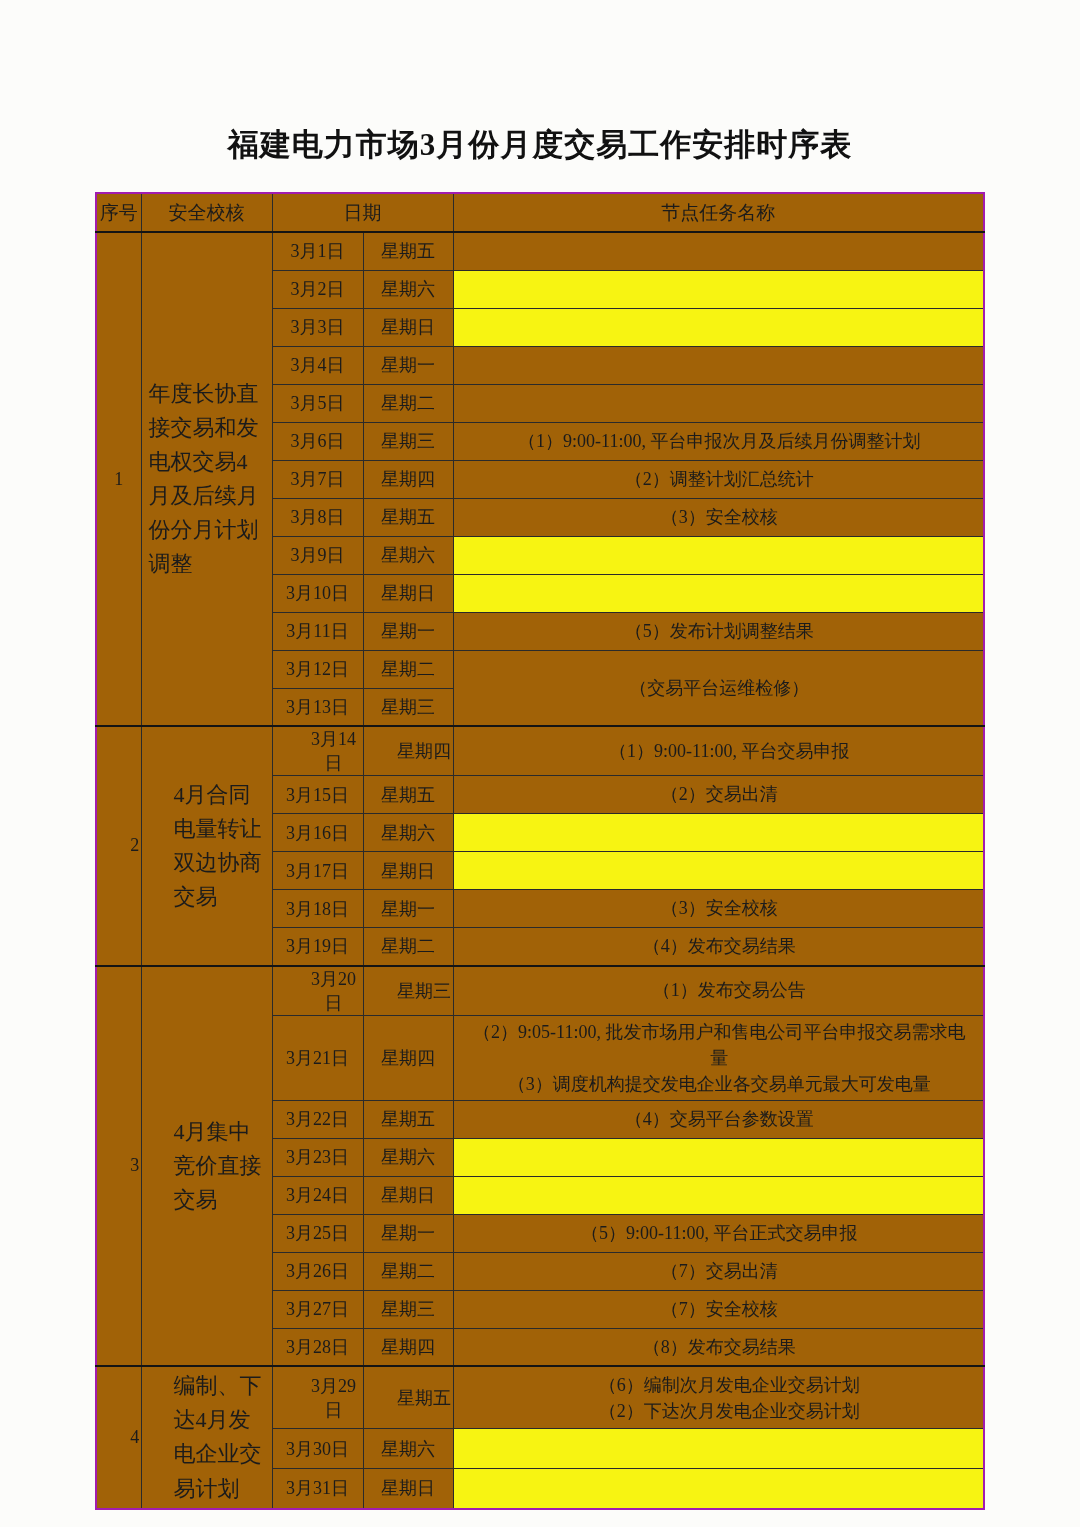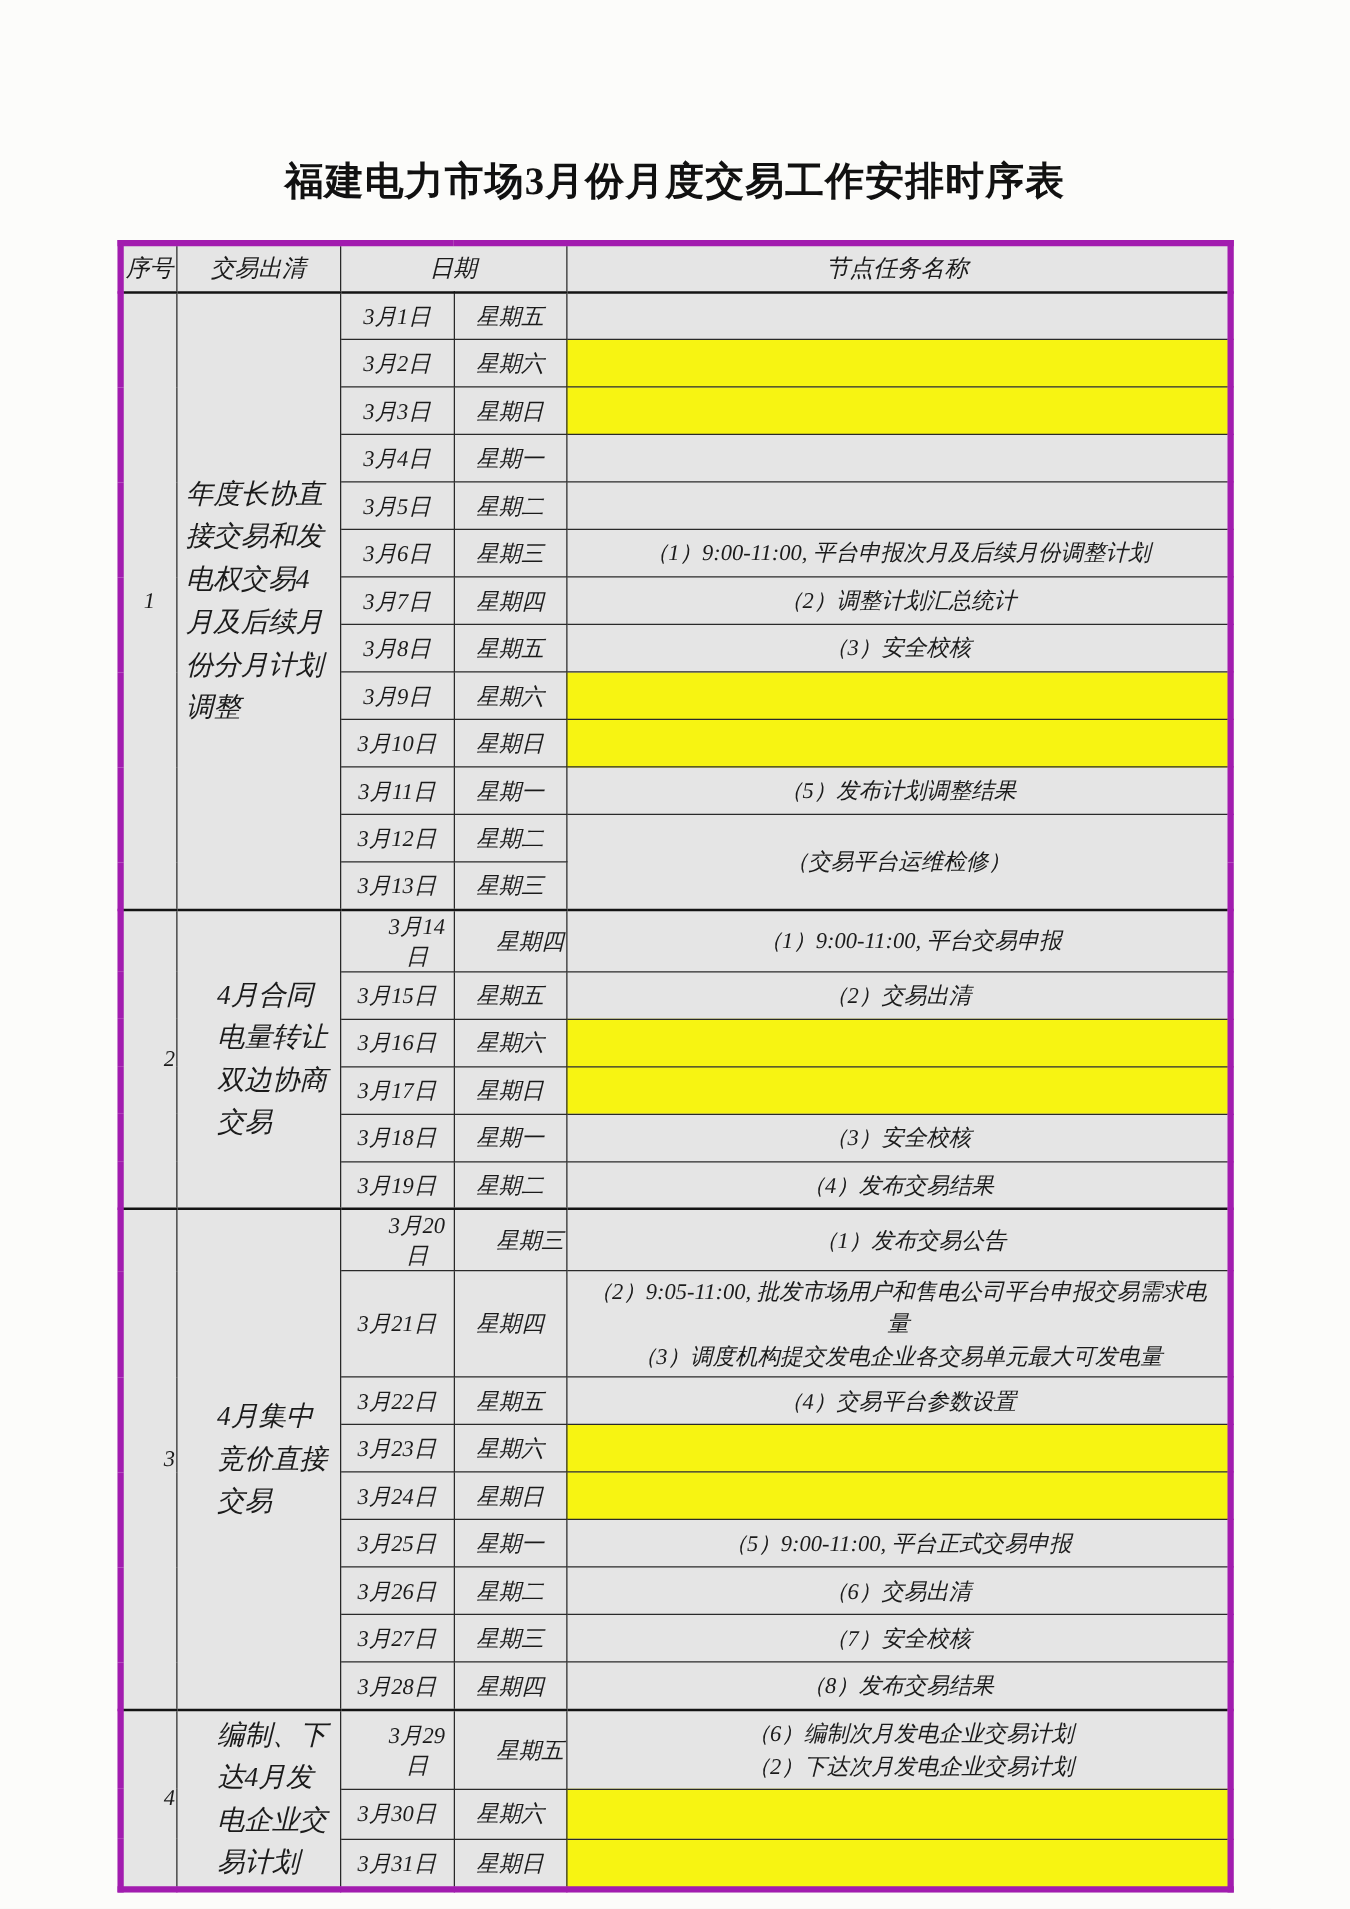--- a/index.html
+++ b/index.html
@@ -20,23 +20,22 @@
     font-size: 31px;
     font-weight: 700;
     letter-spacing: 1px;
     color: #111;
   }
   table.schedule {
     margin: 26px auto 0 auto;
     border-collapse: collapse;
     table-layout: fixed;
     width: 888px;
-    background: #e5e5e5;
-    border: 5px solid #a21caf;
-    font-style: italic;
+    background: #a16207;
+    border: 2px solid #a21caf;
   }
   col.c-index { width: 45px; }
   col.c-name  { width: 131px; }
   col.c-date  { width: 91px; }
   col.c-week  { width: 90px; }
   col.c-task  { width: 531px; }
   th, td {
     border: 1.5px solid var(--border-thin);
     padding: 0;
     vertical-align: middle;
@@ -79,21 +78,21 @@
     <colgroup>
       <col class="c-index">
         <col class="c-name">
         <col class="c-date">
         <col class="c-week">
         <col class="c-task">
     </colgroup>
     <thead>
       <tr>
         <th>序号</th>
-        <th>交易出清</th>
+        <th>安全校核</th>
         <th colspan="2">日期</th>
         <th>节点任务名称</th>
       </tr>
     </thead>
     <tbody>
         <tr>
           <td class="col-index" rowspan="13">1</td>
           <td class="col-name" rowspan="13">年度长协直接交易和发电权交易4月及后续月份分月计划调整</td>
           <td class="col-date">3月1日</td>
           <td class="col-week">星期五</td>
@@ -246,21 +245,21 @@
           <td class="col-date">3月25日</td>
           <td class="col-week">星期一</td>
           <td class="col-task">
             <div>（5）9:00-11:00, 平台正式交易申报</div>
           </td>
         </tr>
         <tr>
           <td class="col-date">3月26日</td>
           <td class="col-week">星期二</td>
           <td class="col-task">
-            <div>（6）交易出清</div>
+            <div>（7）交易出清</div>
           </td>
         </tr>
         <tr>
           <td class="col-date">3月27日</td>
           <td class="col-week">星期三</td>
           <td class="col-task">
             <div>（7）安全校核</div>
           </td>
         </tr>
         <tr>

